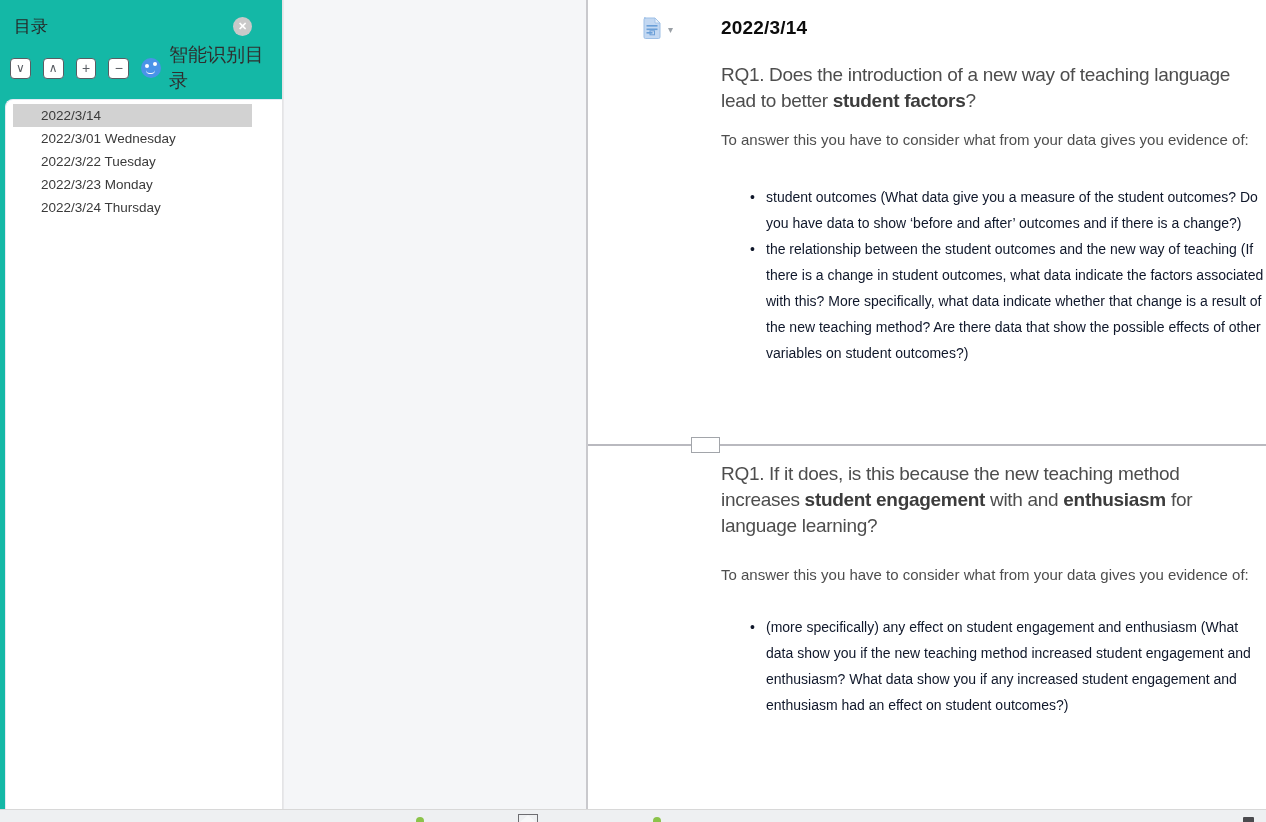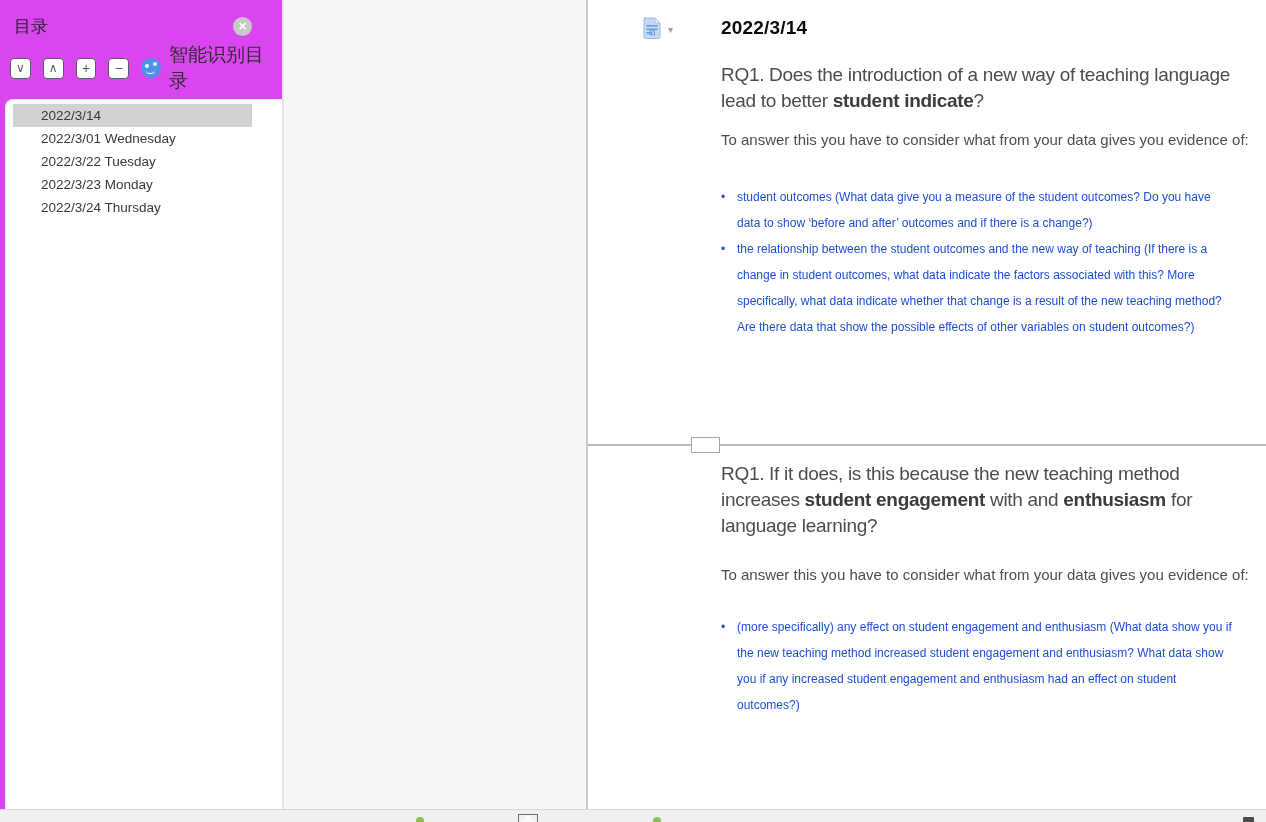--- a/index.html
+++ b/index.html
@@ -2,21 +2,21 @@
 <html><head>
 <meta charset="utf-8">
 <style>
   * { margin:0; padding:0; box-sizing:border-box; }
   html,body { width:1266px; height:822px; overflow:hidden; background:#fff;
               font-family:"Liberation Sans", sans-serif; }
   .app { position:relative; width:1266px; height:822px; }
 
   
   .sidebar { position:absolute; left:0; top:0; bottom:13px; width:283px;
-             background:#d946ef; border-right:1px solid #e4e4e6; }
+             background:#14b8a6; border-right:1px solid #e4e4e6; }
   .sidebar-header { position:absolute; left:0; top:0; right:0; height:46px; }
   .sidebar-title { position:absolute; left:14px; top:15px; font-size:17px; color:#262626; }
   .close-btn { position:absolute; left:233px; top:17px; width:19px; height:19px;
                border-radius:50%; background:#c9c9c9; color:#fff; font-size:11px;
                font-weight:bold; text-align:center; line-height:19px; cursor:pointer; }
   .sidebar-toolbar { position:absolute; left:10px; top:57px; height:22px;
                      display:flex; align-items:center; }
   .tool-btn { width:21px; height:21px; border:1.4px solid #595d63; border-radius:4px;
               color:#595d63; font-size:12px; line-height:18px; text-align:center;
               background:#fff; margin-right:12px; }
@@ -54,22 +54,22 @@
 
   .rq-heading { position:absolute; left:133px; width:537px; font-size:19px;
                 line-height:26px; color:#4d4d4d; letter-spacing:-0.3px; }
   .rq-heading .b { font-weight:700; color:#3c3c3c; }
   .h1pos { top:62px; }
   .h2pos { top:461px; }
   .intro { position:absolute; left:133px; width:556px; font-size:15px;
            line-height:26px; color:#4e4e4e; }
   .i1pos { top:127px; }
   .i2pos { top:562px; }
-  .bullets { position:absolute; left:132px; width:516px; font-size:12px;
-             line-height:26px; color:#1d4ed8; }
+  .bullets { position:absolute; left:161px; width:516px; font-size:14px;
+             line-height:26px; color:#0f172a; }
   .b1pos { top:184px; }
   .b2pos { top:614px; }
   .bullet { position:relative; padding-left:17px; }
   .bullet::before { content:"•"; position:absolute; left:1px; top:0; }
 
   .page-divider { position:absolute; left:0; right:0; top:444px; height:2px;
                   background:#b9b9bf; }
   .divider-handle { position:absolute; left:103px; top:437px; width:29px; height:16px;
                     background:#fff; border:1.5px solid #a2a5aa; cursor:pointer; }
 
@@ -139,21 +139,21 @@
         <rect x="4.5" y="11.5" width="11" height="1.6" fill="#6b9fd8"></rect>
         <rect x="4.5" y="15" width="6" height="1.6" fill="#6b9fd8"></rect>
         <rect x="8" y="13.8" width="4.5" height="4" fill="none" stroke="#6b9fd8" stroke-width="1"></rect>
       </svg>
       <span class="caret">▾</span>
     </div>
 
     <div class="doc-title">2022/3/14</div>
 
     <div class="rq-heading h1pos">
-      <span>RQ1. Does the introduction of a new way of teaching language lead to better </span><span class="b">student indicate</span><span>?</span>
+      <span>RQ1. Does the introduction of a new way of teaching language lead to better </span><span class="b">student factors</span><span>?</span>
     </div>
 
     <div class="intro i1pos">To answer this you have to consider what from your data gives you evidence of:</div>
 
     <div class="bullets b1pos">
       <div class="bullet">
         <span>student outcomes (What data give you a measure of the student outcomes? Do you have data to show ‘before and after’ outcomes and if there is a change?)</span>
       </div>
       <div class="bullet">
         <span>the relationship between the student outcomes and the new way of teaching (If there is a change in student outcomes, what data indicate the factors associated with this? More specifically, what data indicate whether that change is a result of the new teaching method? Are there data that show the possible effects of other variables on student outcomes?)</span>

